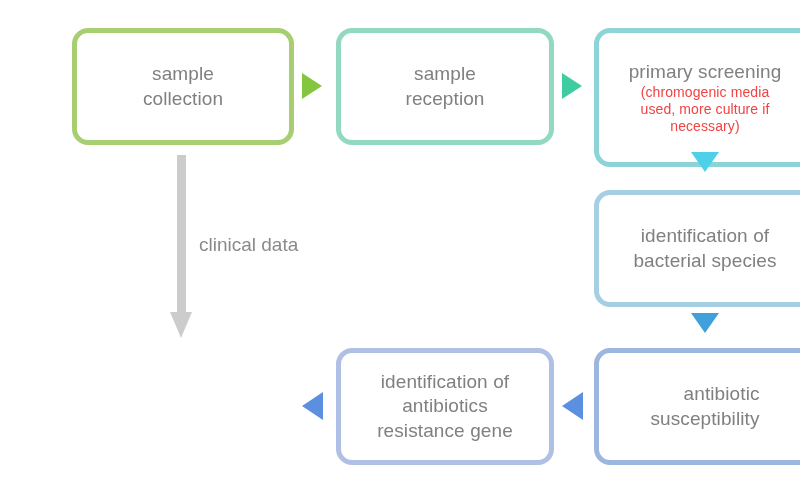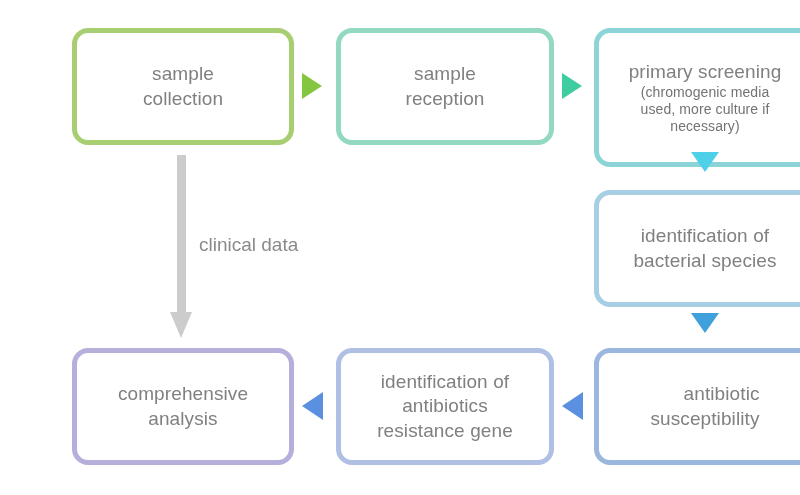--- a/index.html
+++ b/index.html
@@ -36,21 +36,21 @@
     color: #808080;
     font-size: 19px;
     line-height: 1.28;
     letter-spacing: 0.1px;
     white-space: pre-line;
   }
   .node-sub {
     display: block;
     font-size: 14px;
     line-height: 1.22;
-    color: #737373;
+    color: #ef4444;
     white-space: pre-line;
     margin-top: 0px;
   }
 
   
   #node-sample-collection   { left: 28px;  top: 28px;  width: 222px; height: 117px; }
   #node-sample-reception    { left: 292px; top: 28px;  width: 218px; height: 117px; }
   #node-primary-screening   { left: 550px; top: 28px;  width: 222px; height: 139px; }
   #node-bacterial-species   { left: 550px; top: 190px; width: 222px; height: 117px; }
   #node-antibiotic-suscept  { left: 550px; top: 348px; width: 222px; height: 117px; text-align: right; }
@@ -150,24 +150,20 @@
     <span class="node-label">antibiotic
 susceptibility</span>
   </div>
 
   <div class="node" id="node-resistance-gene" style="border-color: rgb(176, 191, 228);">
     <span class="node-label">identification of
 antibiotics
 resistance gene</span>
   </div>
 
-  <div class="node" id="node-comprehensive" style="border-color: rgb(181, 175, 220);">
-    <span class="node-label">comprehensive
-analysis</span>
-  </div>
 
   <div class="arrow right" id="arrow-collection-to-reception" style="border-left-color: rgb(132, 198, 63);"></div>
 
   <div class="arrow right" id="arrow-reception-to-screening" style="border-left-color: rgb(62, 204, 160);"></div>
 
   <div class="arrow down" id="arrow-screening-to-species" style="border-top-color: rgb(77, 208, 232);"></div>
 
   <div class="arrow down" id="arrow-species-to-suscept" style="border-top-color: rgb(63, 160, 220);"></div>
 
   <div class="arrow left" id="arrow-suscept-to-resistance" style="border-right-color: rgb(91, 143, 224);"></div>

